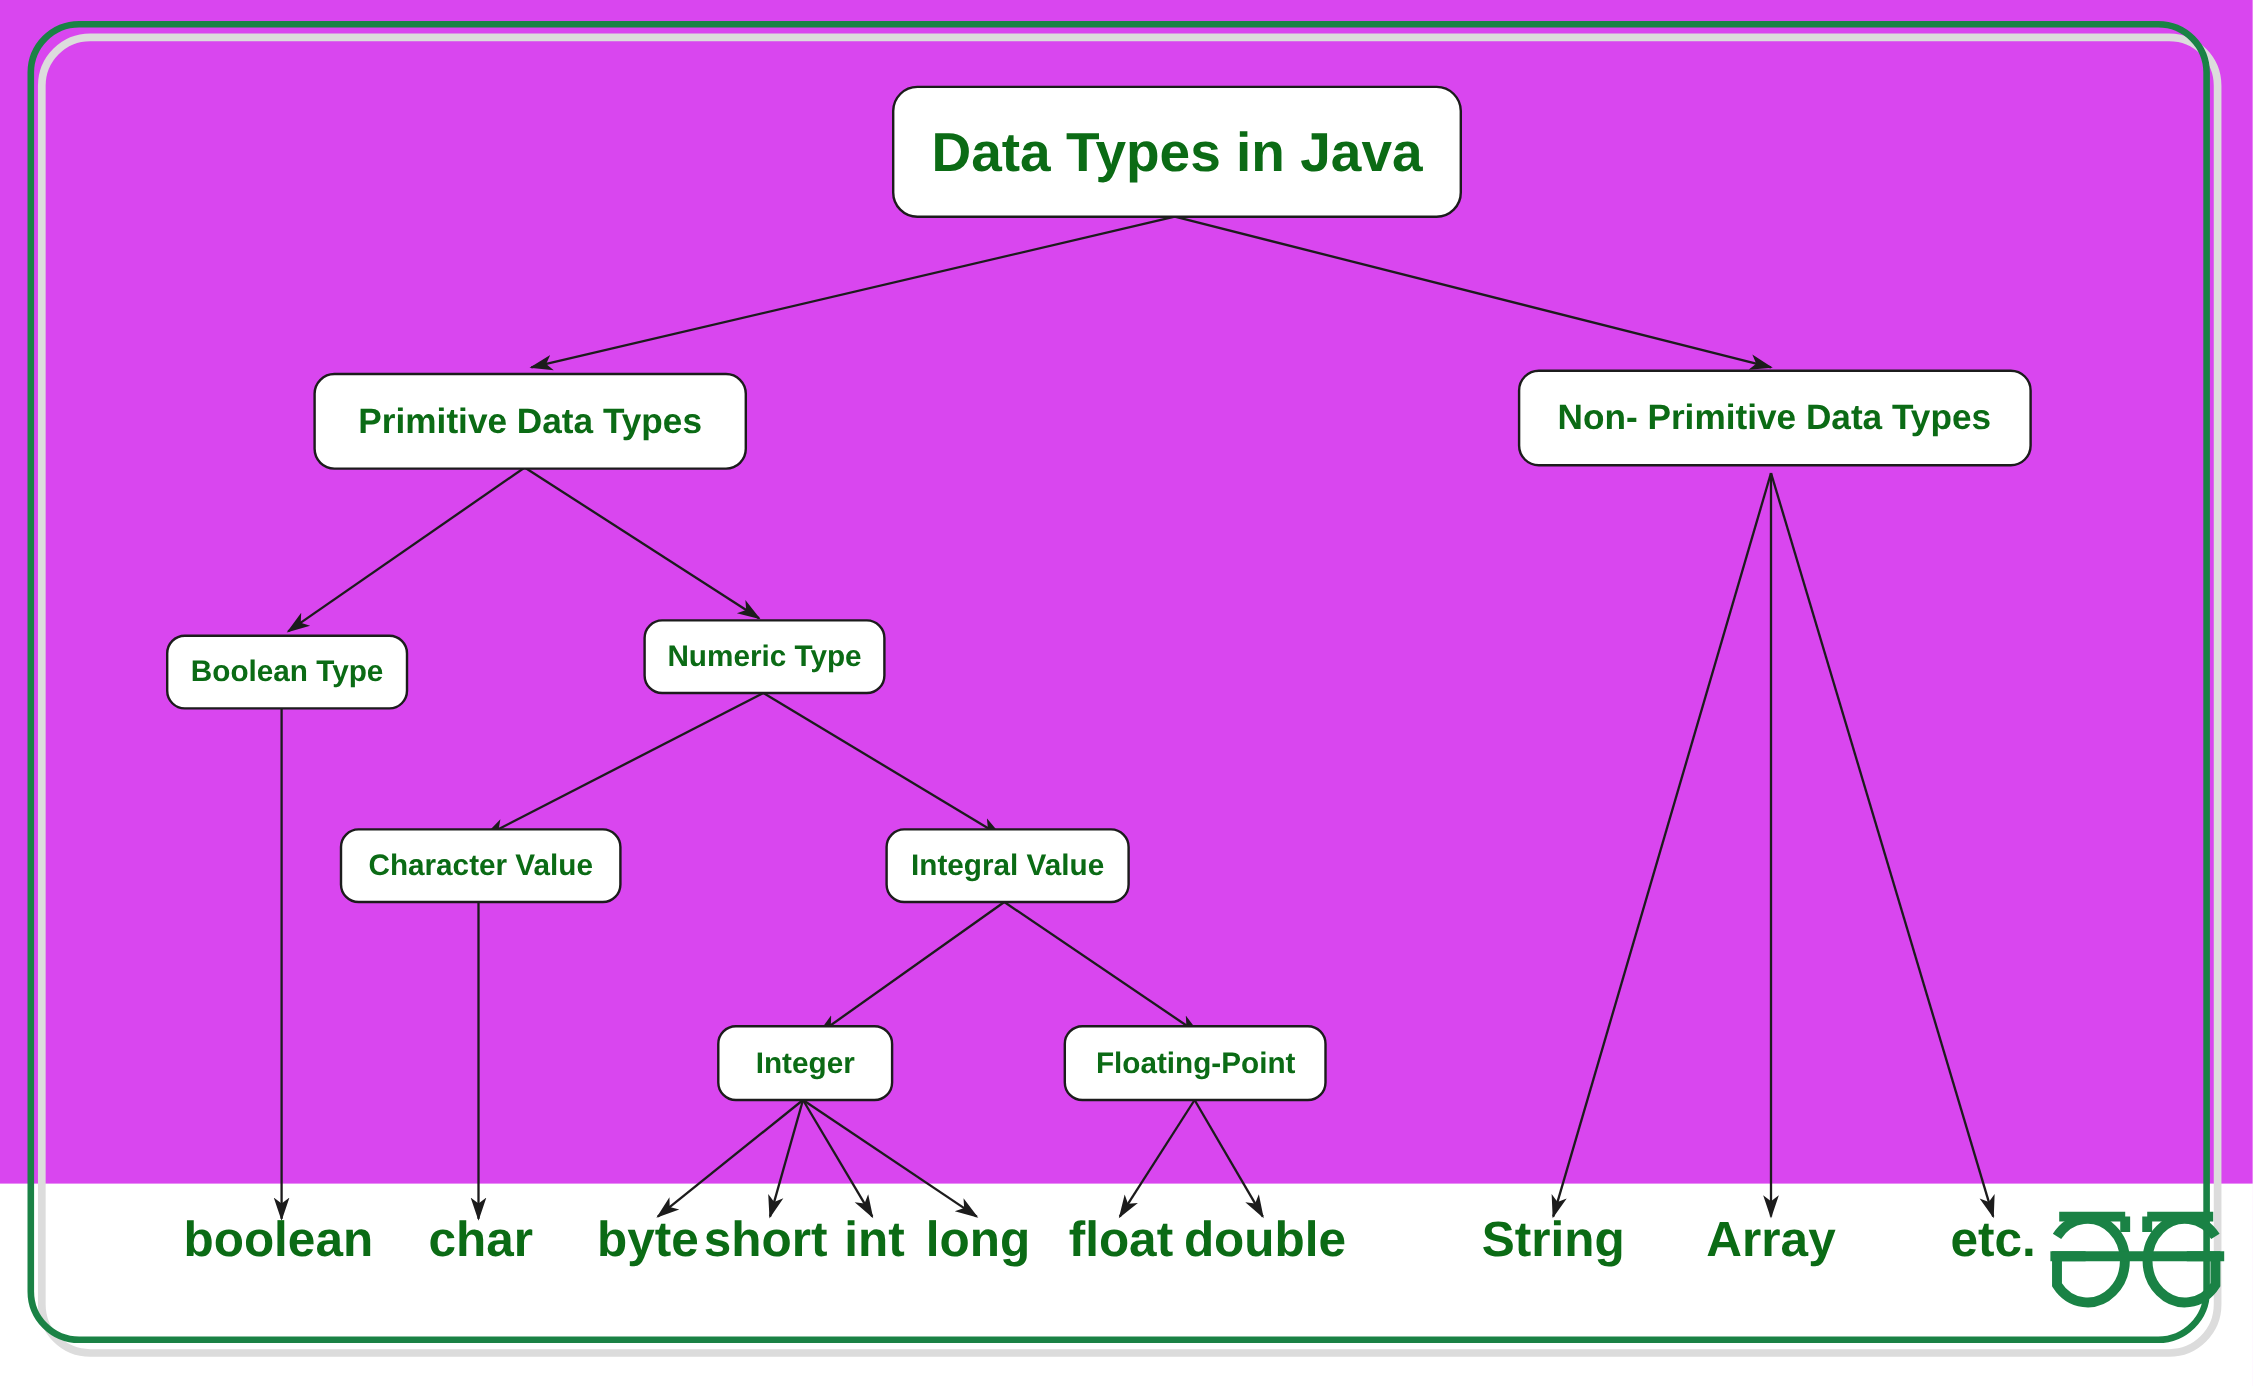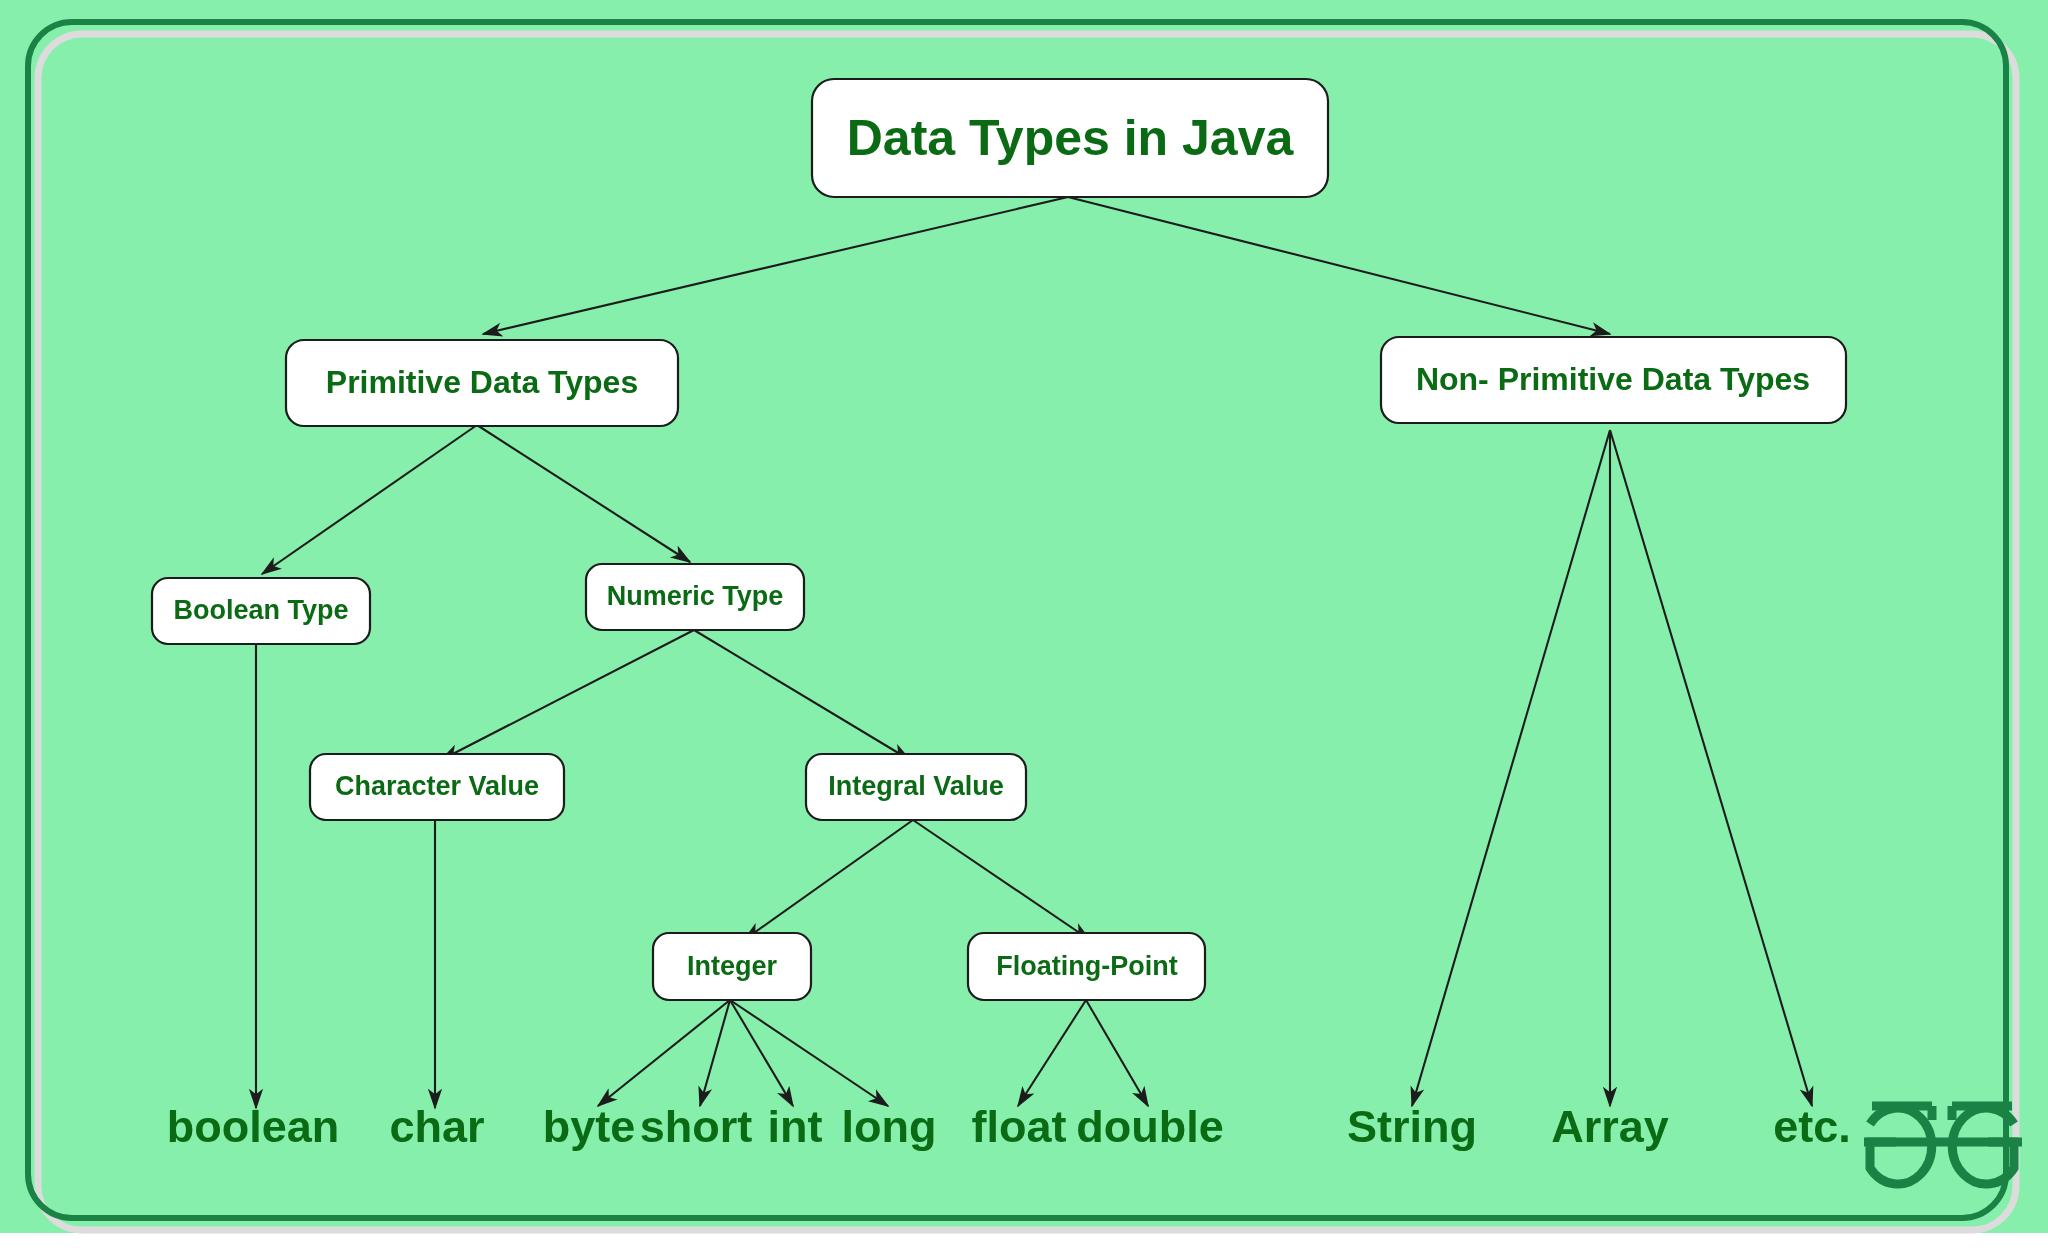--- a/index.html
+++ b/index.html
@@ -9,22 +9,22 @@
   }
   body {
     width: 2048px;
     height: 1260px;
     font-family: "Liberation Sans", sans-serif;
     overflow: hidden;
   }
   #stage {
     position: relative;
     width: 2048px;
-    height: 1233px;
-    background: #86efac;
+    height: 1076px;
+    background: #d946ef;
   }
   #diagram-svg {
     position: absolute;
     inset: 0;
     width: 2048px;
     height: 1260px;
     display: block;
   }
   .node-box {
     fill: #ffffff;

